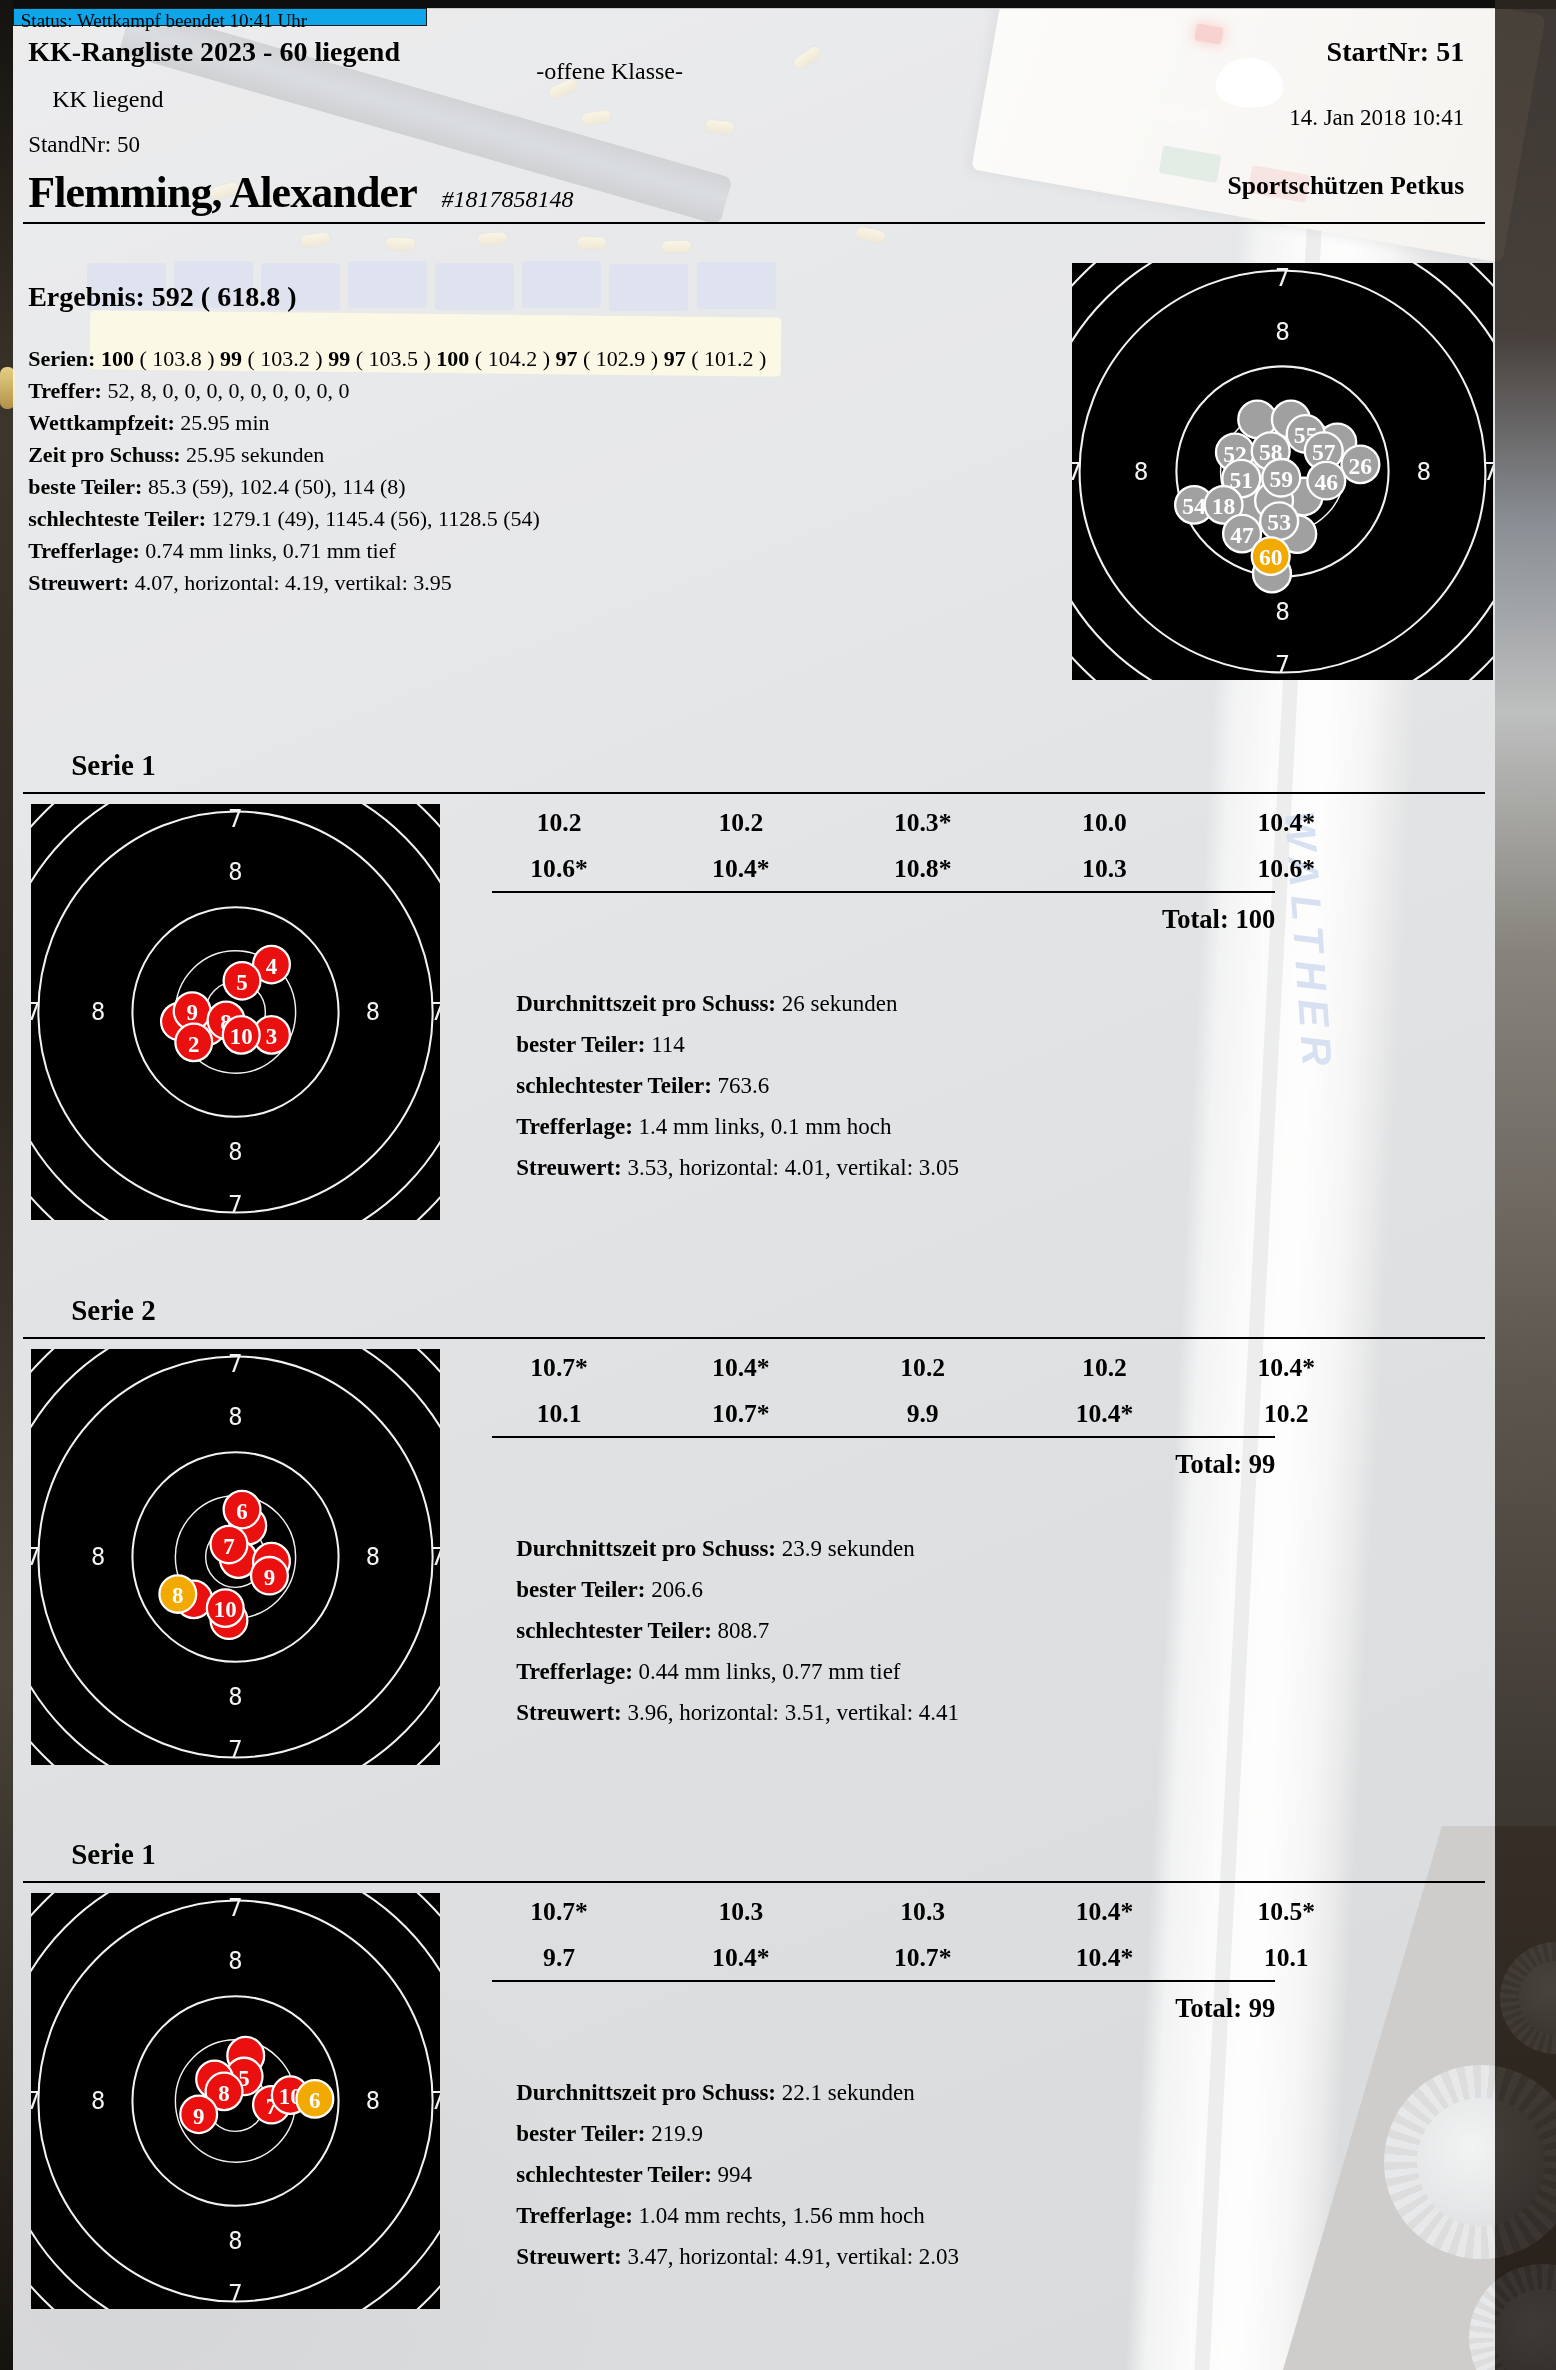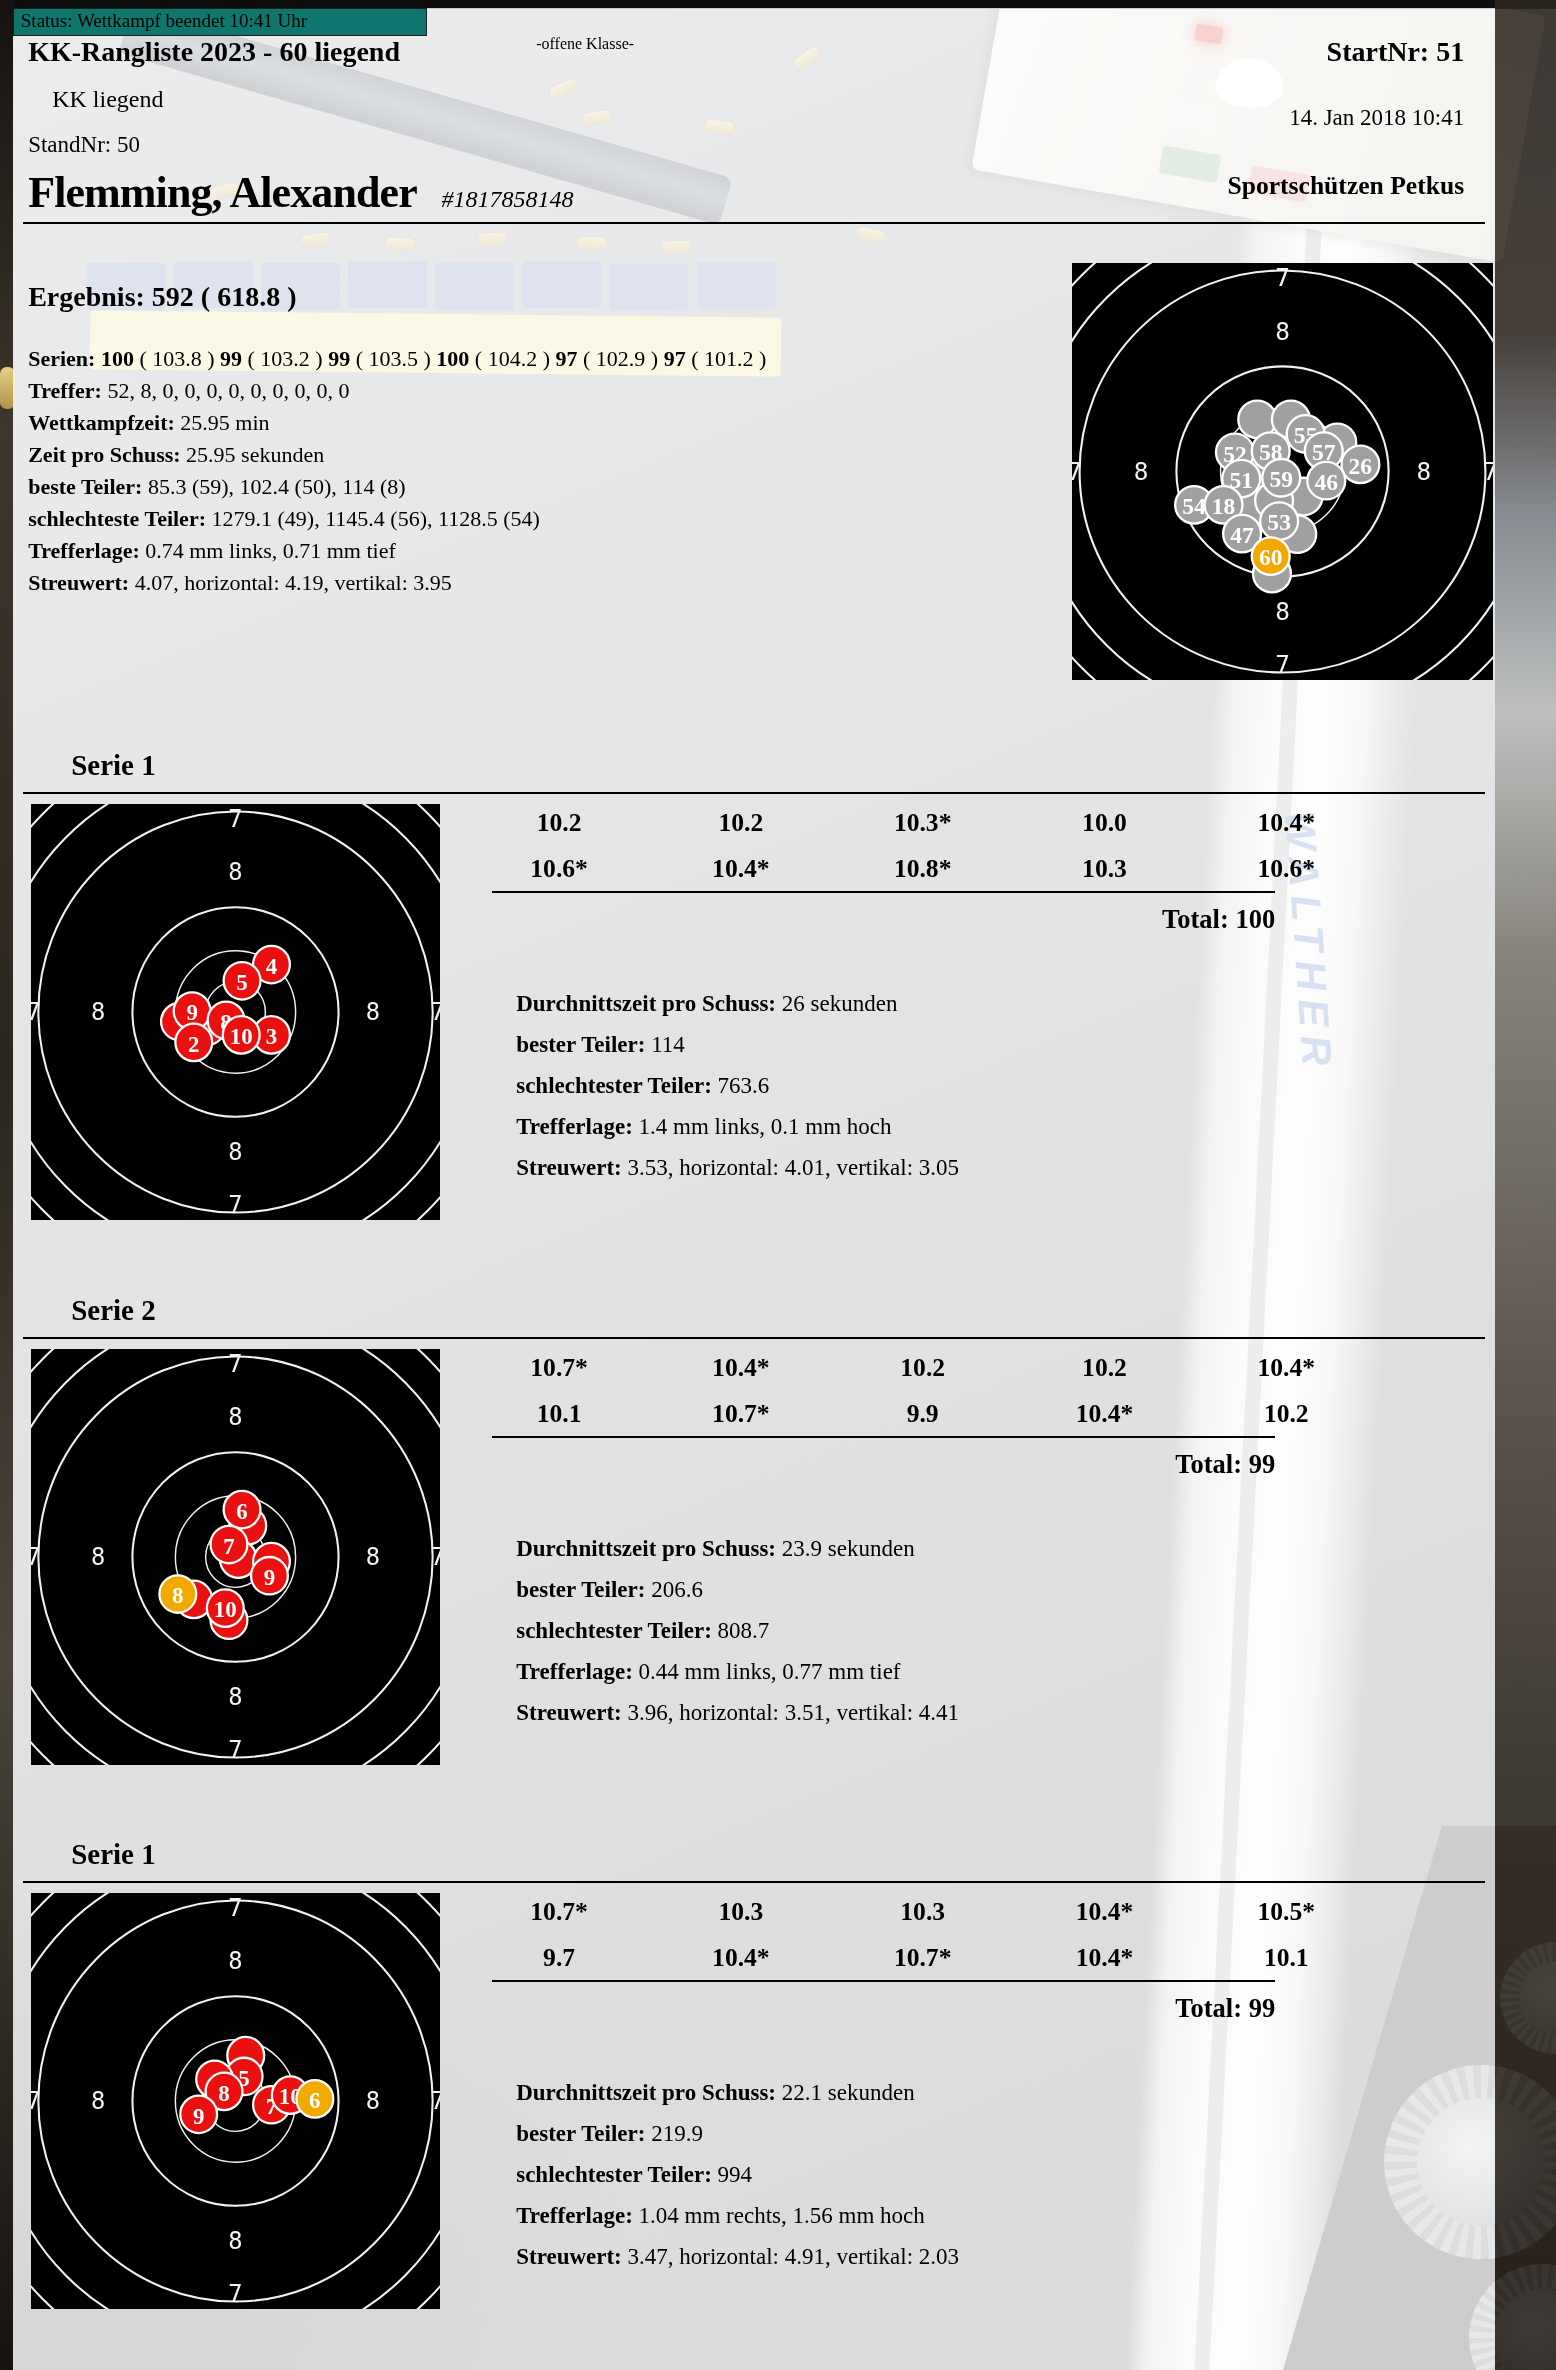--- a/index.html
+++ b/index.html
@@ -66,25 +66,25 @@
     opacity:.85;}
 
   
   .overlay{position:absolute;left:13.2px;top:7.6px;width:1482px;height:2363px;
     background:rgba(255,255,255,.78);z-index:1;}
 
   
   .content{position:absolute;left:13.2px;top:7.6px;width:1482px;height:2363px;z-index:2;}
   .abs{position:absolute;}
 
-  .status-bar{left:0;top:0;width:414px;height:28px;background:#0f766e;border:0.9px solid #1c1c1c;
+  .status-bar{left:0;top:0;width:414px;height:18px;background:#0ea5e9;border:0.9px solid #1c1c1c;
     font-size:19px;line-height:24px;padding-left:6.6px;box-sizing:border-box;white-space:nowrap;}
 
   .title{left:15px;top:28px;font-size:28px;font-weight:bold;white-space:nowrap;}
-  .class-label{left:523px;top:27px;font-size:16px;white-space:nowrap;text-align:right;}
+  .class-label{left:523px;top:50px;font-size:24px;white-space:nowrap;text-align:right;}
   .startnr{right:31px;top:28px;font-size:28px;font-weight:bold;white-space:nowrap;}
   .discipline{left:15px;top:78px;font-size:24px;white-space:nowrap;margin-left:24px;}
   .datetime{right:31px;top:97px;font-size:23px;white-space:nowrap;}
   .standnr{left:15px;top:124px;font-size:23px;white-space:nowrap;}
 
   .name-row{left:15px;top:159px;display:flex;align-items:baseline;white-space:nowrap;}
   .shooter-name{font-size:44px;font-weight:bold;letter-spacing:-0.9px;}
   .shooter-id{font-size:24px;font-style:italic;margin-left:24.6px;}
   .club{right:31px;top:163px;font-size:25.6px;font-weight:bold;white-space:nowrap;}
   .name-rule{left:9.5px;top:214px;width:1462px;height:2.8px;background:#000;}

